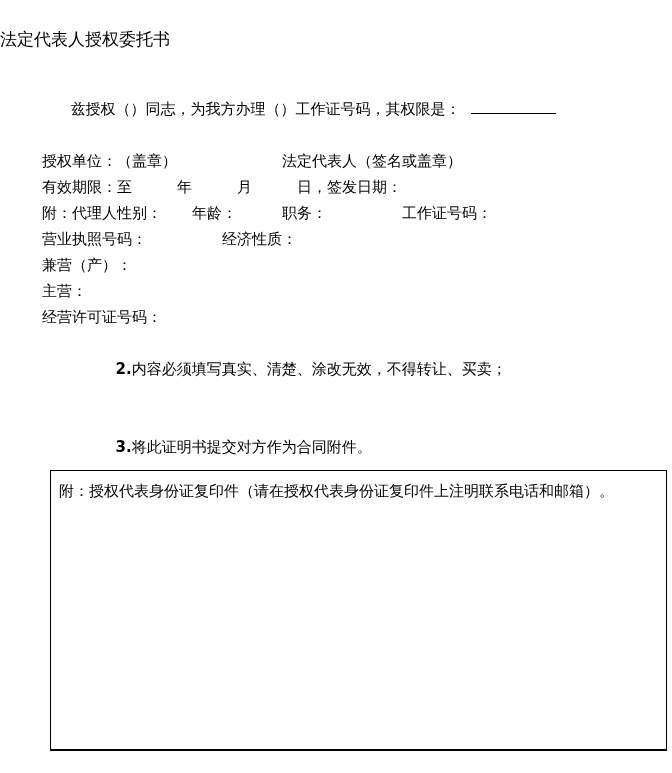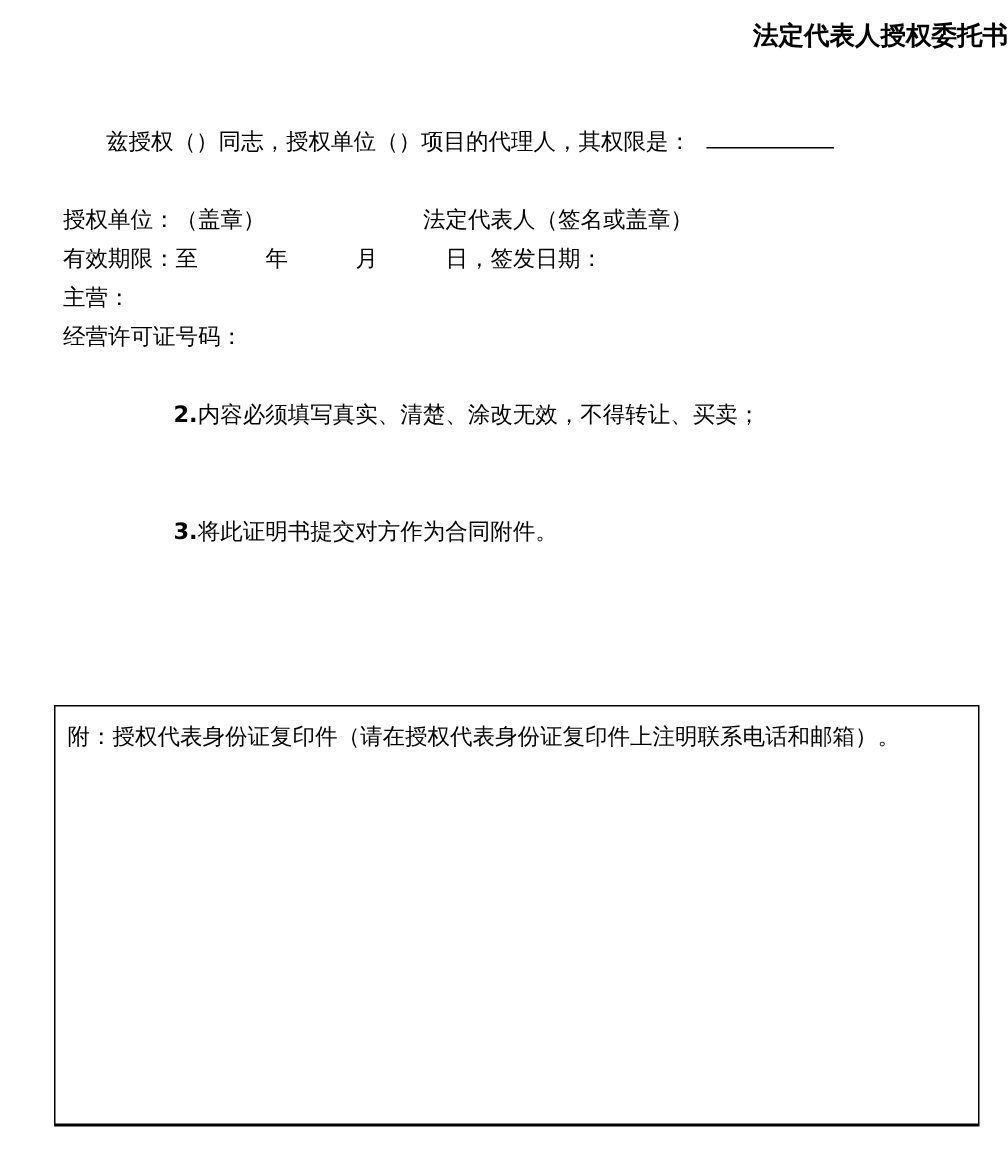--- a/index.html
+++ b/index.html
@@ -8,24 +8,24 @@
     position:relative;
     width:672px;
     height:773px;
     background:#ffffff;
     color:#000000;
     font-family:"DejaVu Sans", sans-serif;
     font-size:15px;
     overflow:hidden;
   }
   .title {
-    padding-top:13px;
-    text-align:right;
+    padding-top:28px;
+    text-align:left;
     font-size:17px;
-    font-weight:bold;
+    font-weight:normal;
     line-height:22px;
   }
   .content {
     padding:20px 20px 0 42px;
   }
   .line {
     line-height:26px;
     white-space:pre-wrap;
   }
   .indent { text-indent:2em; }
@@ -34,46 +34,49 @@
     width:85px;
     height:13px;
     margin-left:10px;
     border-bottom:1px solid #000000;
     vertical-align:baseline;
   }
   .note-num { font-weight:bold; }
   .note-cont { padding-left:45px; }
   .attachment-box {
     position:absolute;
-    left:36px;
+    left:50px;
     top:470px;
     width:617px;
     height:281px;
     border:1px solid #000000;
     border-bottom-width:2px;
     padding:8px 8px;
     background:#ffffff;
   }
   .attachment-box .line { line-height:24px; }
 </style>
 </head>
 <body>
 
 <div class="page">
 
   <div class="title">法定代表人授权委托书</div>
 
   <div class="content">
 
     <div class="line indent">
-      <span>兹授权（）同志，授权单位（）项目的代理人，其权限是：</span><span class="blank"></span>
+      <span>兹授权（）同志，为我方办理（）工作证号码，其权限是：</span><span class="blank"></span>
     </div>
 
     <div class="line">授权单位：（盖章）　　　　　　　法定代表人（签名或盖章）</div>
     <div class="line">有效期限：至　　　年　　　月　　　日，签发日期：</div>
+    <div class="line">附：代理人性别：　　年龄：　　　职务：　　　　　工作证号码：</div>
+    <div class="line">营业执照号码：　　　　　经济性质：</div>
+    <div class="line">兼营（产）：</div>
     <div class="line">主营：</div>
     <div class="line">经营许可证号码：</div>
 
     <div class="line note-cont">
       <span class="note-num">2.</span><span>内容必须填写真实、清楚、涂改无效，不得转让、买卖；</span>
     </div>
     <div class="line note-cont">
       <span class="note-num">3.</span><span>将此证明书提交对方作为合同附件。</span>
     </div>
 

